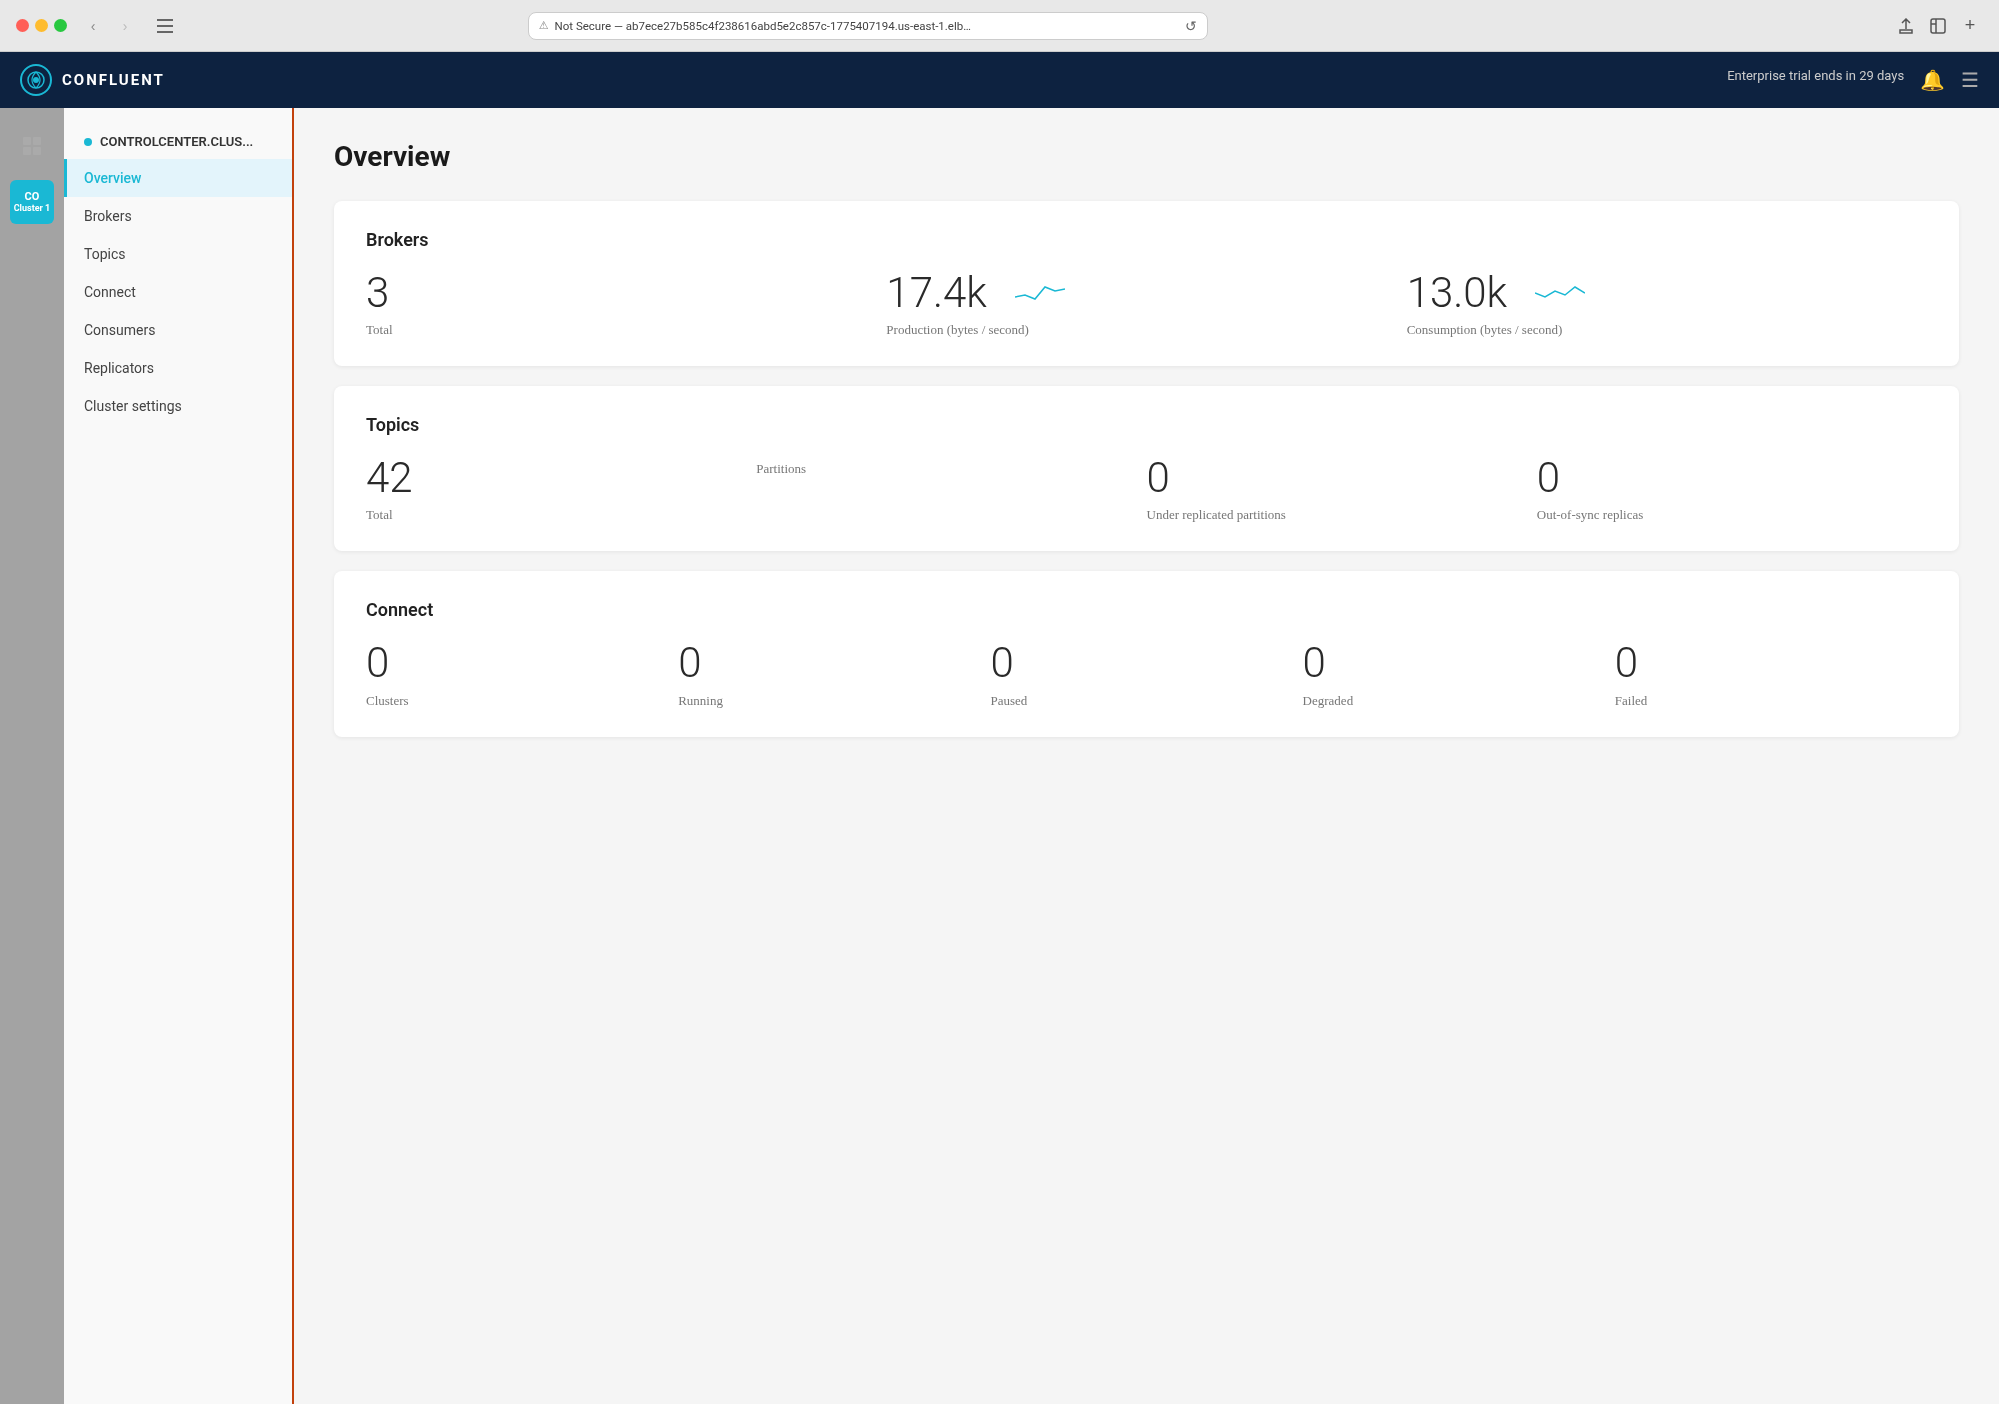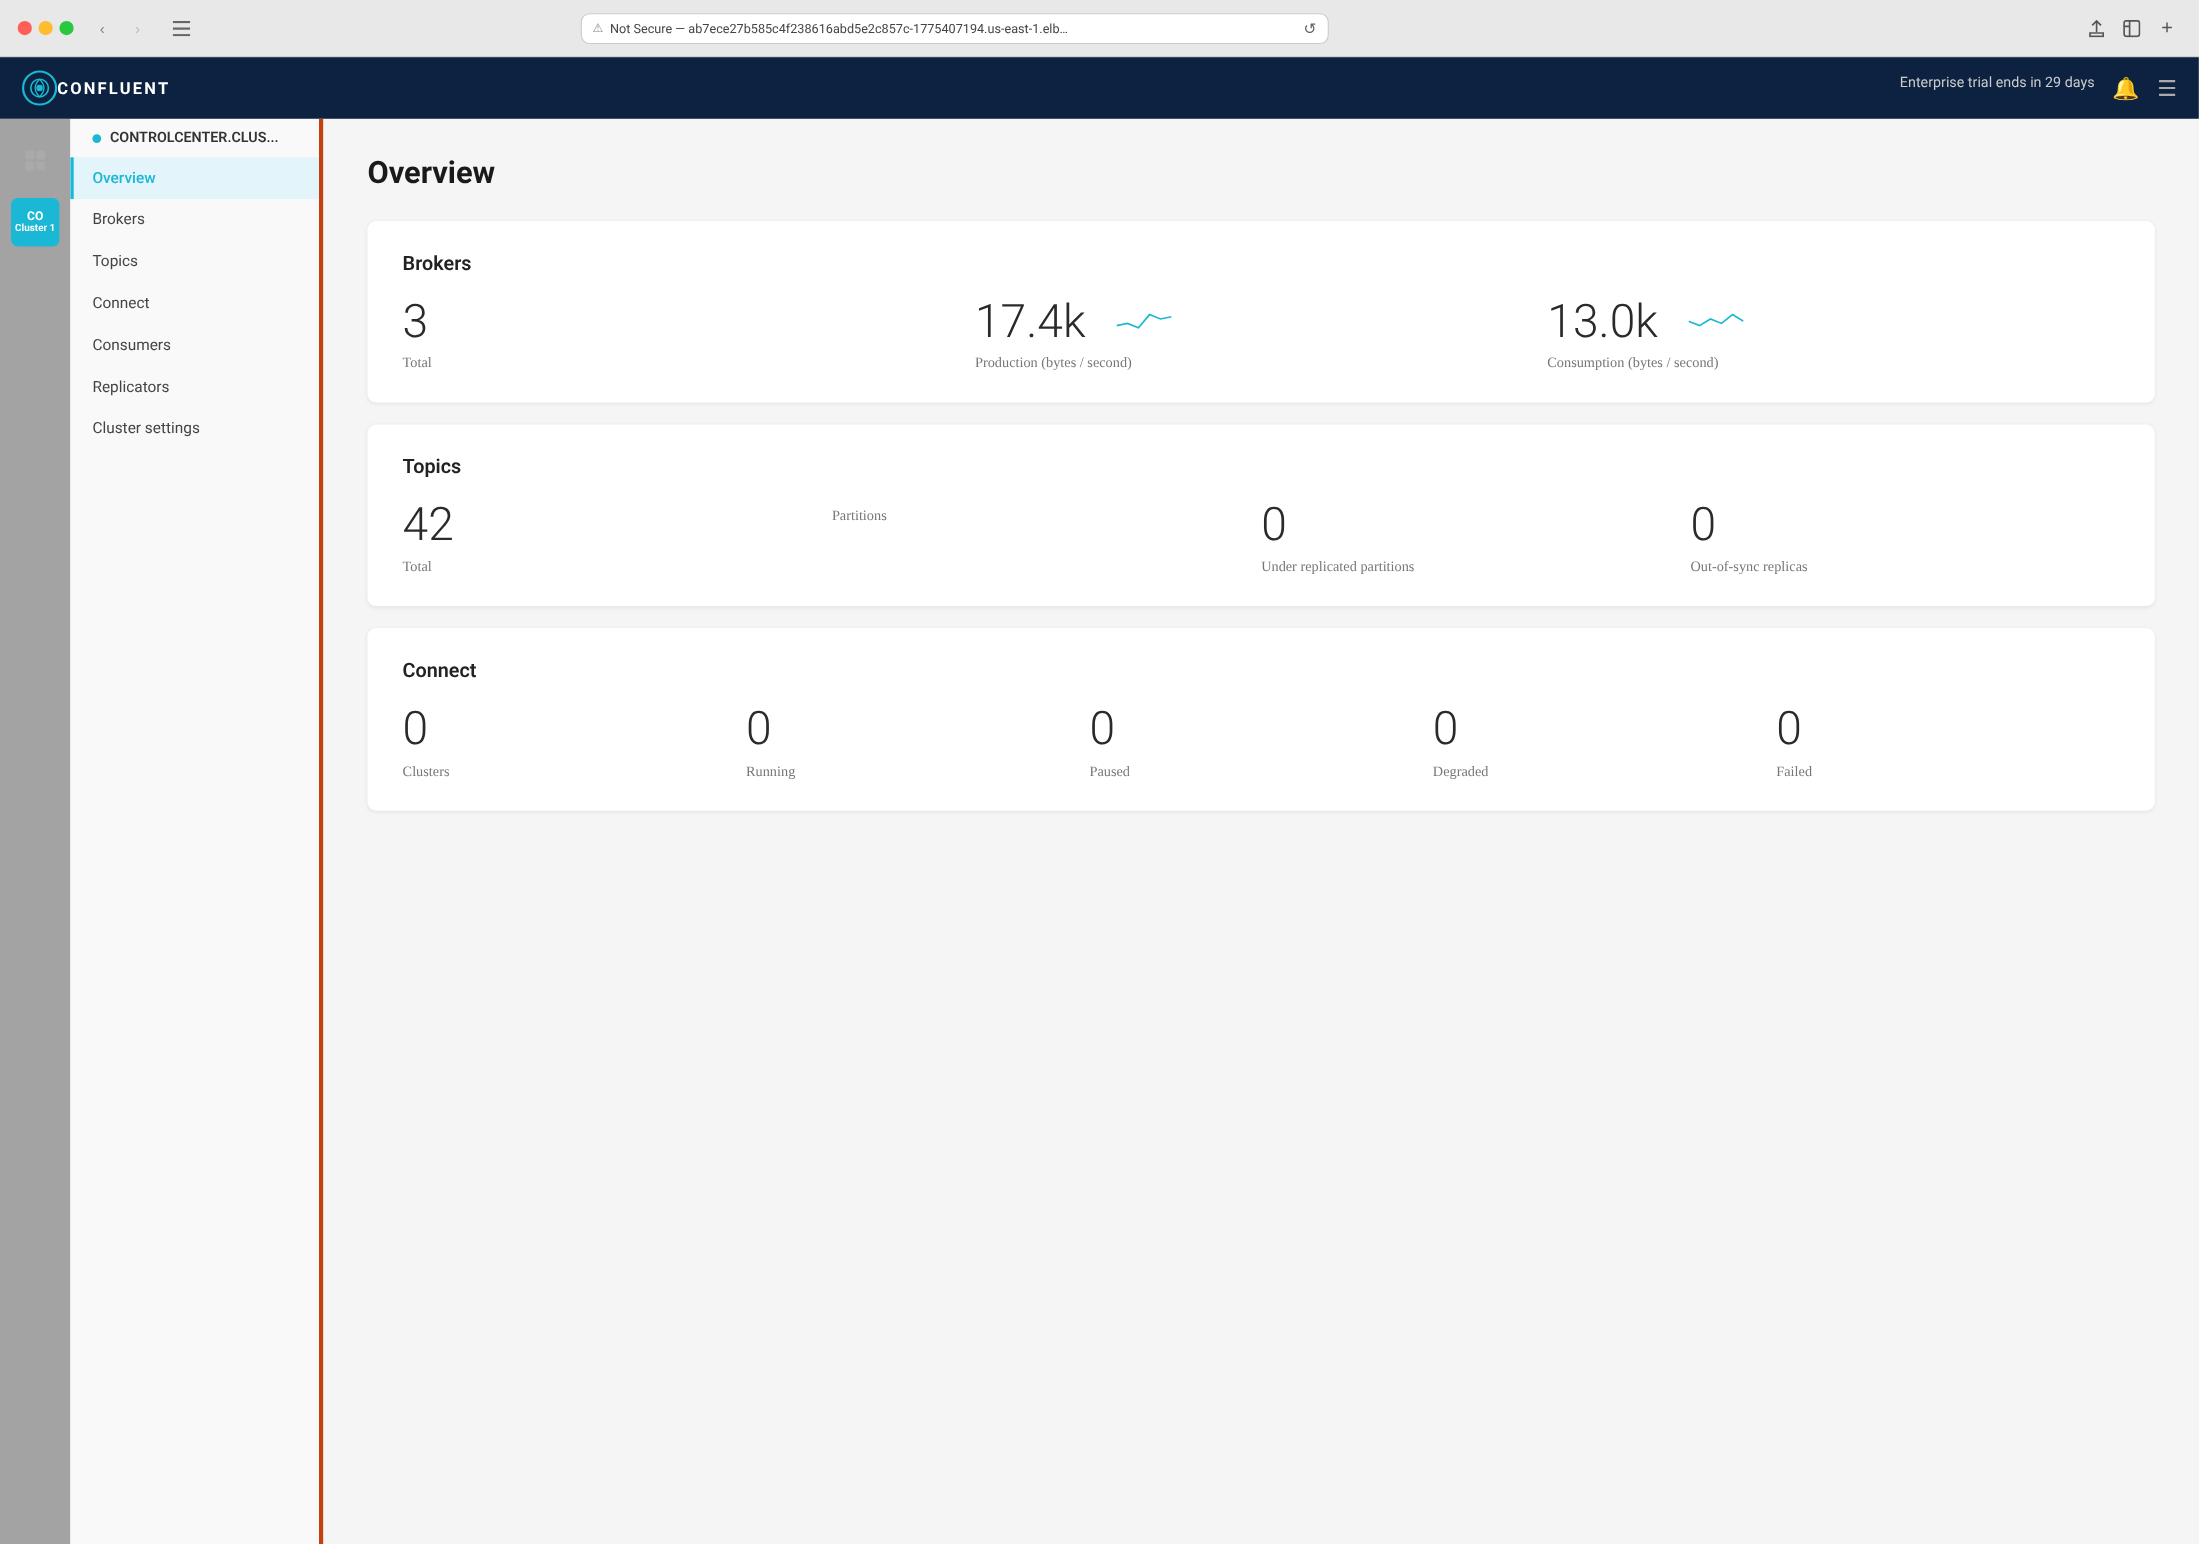--- a/index.html
+++ b/index.html
@@ -50,21 +50,21 @@
 
     
     .top-nav {
       background: #0d2240;
       height: 56px;
       display: flex;
       align-items: center;
       padding: 0 20px;
       flex-shrink: 0;
     }
-    .logo-area { display: flex; align-items: center; }
+    .logo-area { display: flex; align-items: center; gap: 10px; }
     .logo-icon {
       width: 32px; height: 32px;
       border: 2px solid #1ab8d4;
       border-radius: 50%;
       display: flex; align-items: center; justify-content: center;
       color: #1ab8d4;
       font-size: 14px;
       font-weight: bold;
     }
     .logo-text { color: white; font-size: 15px; font-weight: 700; letter-spacing: 2px; }
@@ -110,23 +110,23 @@
       cursor: pointer;
       text-align: center;
       line-height: 1.2;
     }
     .cluster-badge-label { font-size: 9px; margin-top: 0; }
 
     
     .nav-sidebar {
       width: 230px;
       background: #f9f9f9;
-      border-right: 4px solid #c2410c;
+      border-right: 2px solid #c2410c;
       flex-shrink: 0;
-      padding-top: 0;
+      padding-top: 16px;
     }
     .nav-cluster-header {
       padding: 10px 20px;
       font-size: 13px;
       font-weight: 600;
       color: #333;
       display: flex;
       align-items: center;
       gap: 8px;
     }

